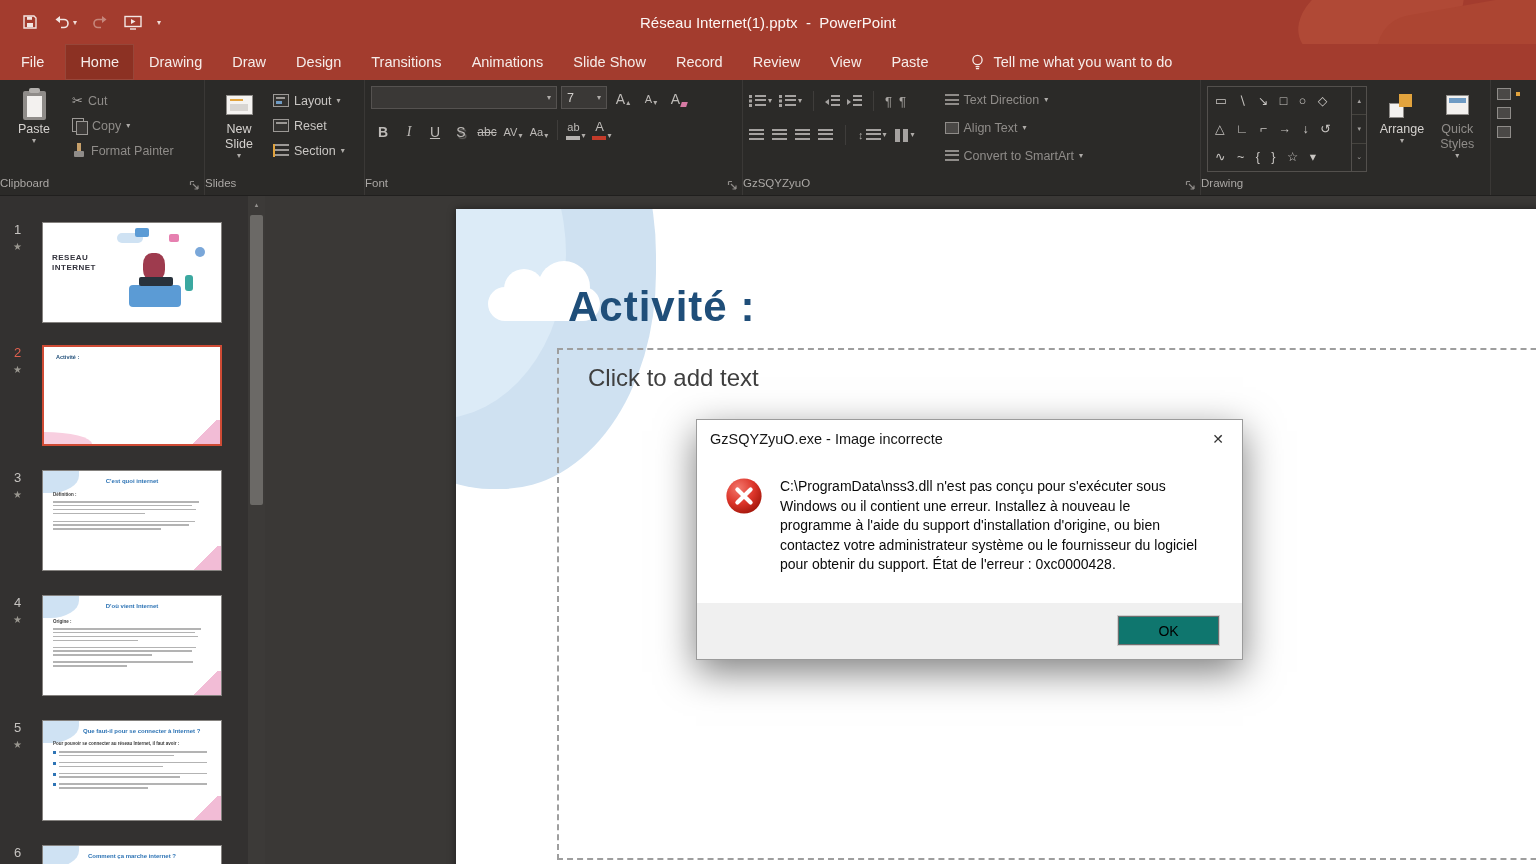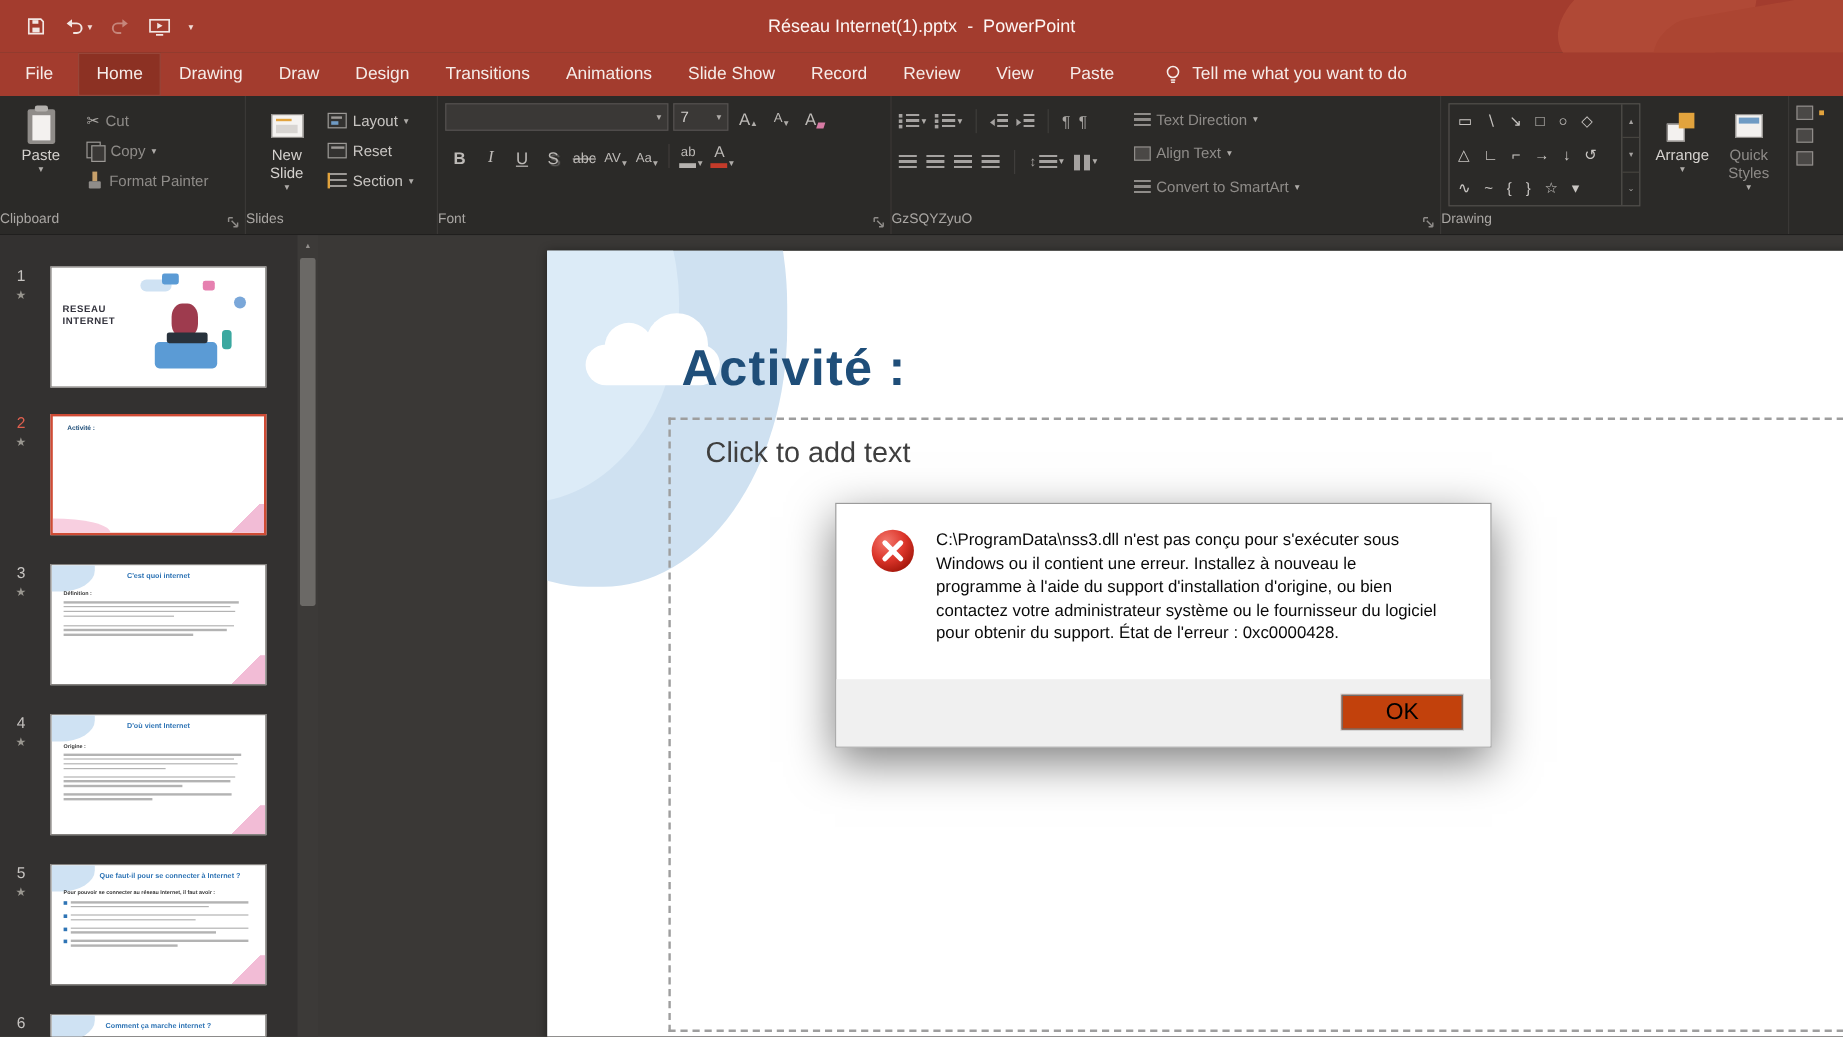--- a/index.html
+++ b/index.html
@@ -131,21 +131,21 @@
   .ph{position:absolute;left:101px;top:139px;width:1100px;height:512px;border:2px dashed #9e9e9e;}
   .ph-text{padding:14px 0 0 29px;font-size:24px;color:#3f3f3f;}
 
   
   .msgbox{position:absolute;left:696px;top:419px;width:547px;background:#fff;border:1px solid #9b9b9b;box-shadow:0 12px 36px rgba(0,0,0,.5);z-index:99;}
   .msg-title{height:37px;display:flex;align-items:center;justify-content:space-between;padding:0 6px 0 13px;font-size:14.5px;color:#161616;}
   .msg-close{width:36px;height:30px;display:flex;align-items:center;justify-content:center;font-size:14px;color:#333;}
   .msg-body{display:flex;align-items:flex-start;padding:20px 34px 28px 28px;}
   .msg-text{margin-left:17px;font-size:14px;line-height:19.5px;color:#0a0a0a;width:424px;}
   .msg-footer{height:56px;background:#f0f0f0;display:flex;align-items:center;justify-content:flex-end;padding-right:23px;}
-  .okbtn{width:101px;height:29px;background:#c2410c;border:1px solid #6e6e6e;box-shadow:0 0 0 1px #cfcfcf;font-size:19px;color:#000;display:flex;align-items:center;justify-content:center;margin-left:40px;}
+  .okbtn{width:101px;height:29px;background:#0f766e;border:1px solid #6e6e6e;box-shadow:0 0 0 1px #cfcfcf;font-size:14px;color:#000;display:flex;align-items:center;justify-content:center;margin-left:40px;}
 </style>
 </head>
 <body>
 
 <div class="app">
 
   <div class="titlebar">
     <div class="deco-blob-a"></div>
     <div class="deco-blob-b"></div>
     <div class="qat">
@@ -583,20 +583,24 @@
         <div class="cloud"></div>
         <div class="slide-title">Activité :</div>
         <div class="ph">
           <div class="ph-text">Click to add text</div>
         </div>
       </div>
     </div>
   </div>
 
   <div class="msgbox">
+    <div class="msg-title">
+      <span>GzSQYZyuO.exe - Image incorrecte</span>
+      <span class="msg-close">✕</span>
+    </div>
     <div class="msg-body">
       <svg width="38" height="38" viewBox="0 0 38 38" style="flex:none;">
         <defs>
           <radialGradient id="eg" cx="35%" cy="28%" r="80%">
             <stop offset="0%" stop-color="#f3786d"></stop>
             <stop offset="55%" stop-color="#dc352a"></stop>
             <stop offset="100%" stop-color="#9e1408"></stop>
           </radialGradient>
         </defs>
         <circle cx="19" cy="19" r="17.6" fill="url(#eg)"></circle>

